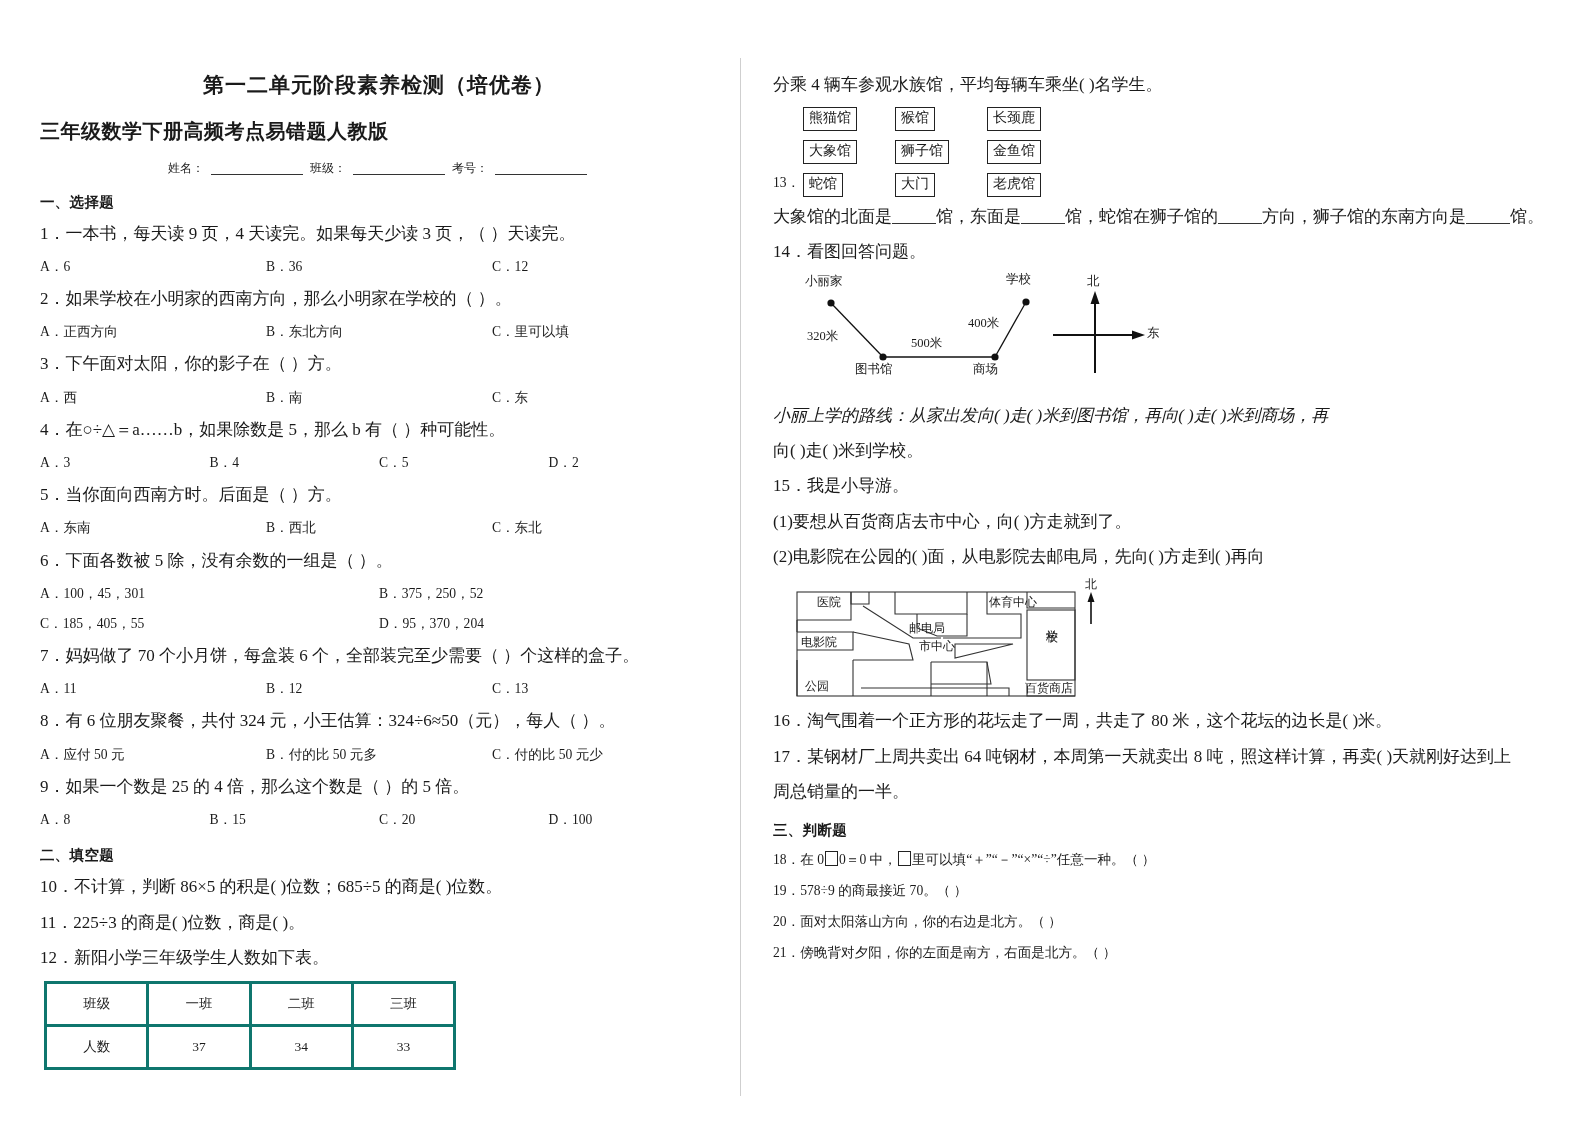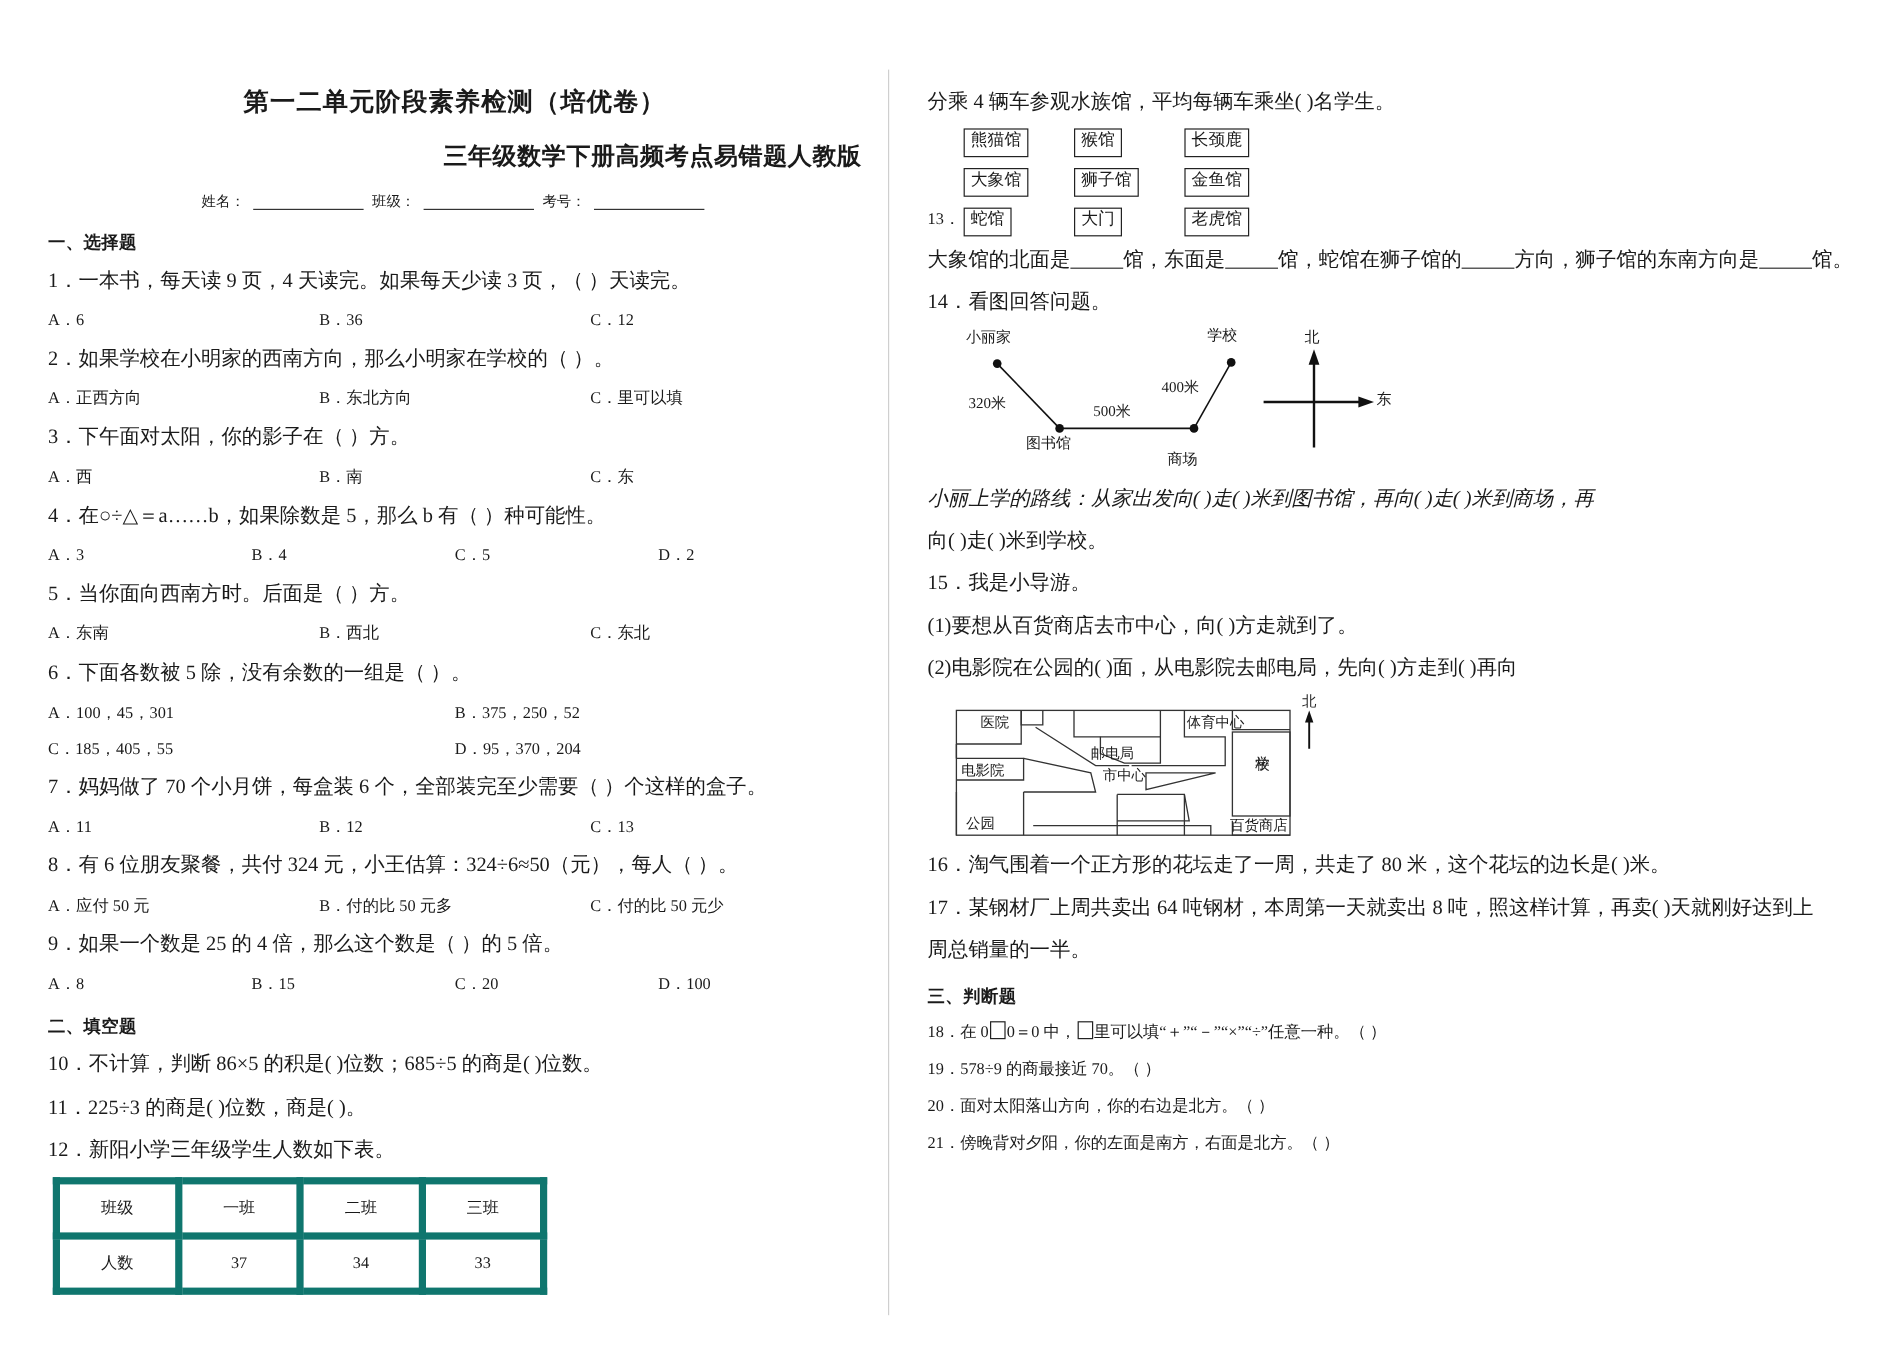--- a/index.html
+++ b/index.html
@@ -45,21 +45,21 @@
   
   .doc-title {
     text-align: center;
     font-size: 21px;
     font-weight: bold;
     letter-spacing: 1px;
     margin: 30px 0 0 0;
     line-height: 1.5;
   }
   .doc-subtitle {
-    text-align: right;
+    text-align: left;
     font-size: 20px;
     font-weight: bold;
     letter-spacing: 0.5px;
     margin: 14px 0 3px 0;
     line-height: 1.5;
   }
   .id-line {
     display: flex;
     justify-content: center;
     gap: 4px;
@@ -106,21 +106,21 @@
     vertical-align: -2px;
   }
 
   
   table.grade-tbl {
     border-collapse: collapse;
     margin: 10px 0 0 4px;
     width: 412px;
   }
   table.grade-tbl td {
-    border: 6px solid #0f766e;
+    border: 3px solid #0f766e;
     text-align: center;
     font-size: 13.5px;
     height: 36px;
     padding: 2px 4px;
   }
 
   
   .zoo-wrap { margin: 9px 0 0 30px; }
   .zoo-row { display: flex; margin-bottom: 9px; }
   .zoo-cell { width: 92px; }
@@ -340,21 +340,21 @@
         <line x1="212" y1="82" x2="243" y2="27" stroke="#111" stroke-width="1.3"></line>
 
         <circle cx="48" cy="28" r="3.6" fill="#111"></circle>
         <circle cx="243" cy="27" r="3.6" fill="#111"></circle>
         <circle cx="100" cy="82" r="3.6" fill="#111"></circle>
         <circle cx="212" cy="82" r="3.6" fill="#111"></circle>
       </svg>
       <span class="fig-label" style="left:22px; top:-2px;">小丽家</span>
       <span class="fig-label" style="left:223px; top:-4px;">学校</span>
       <span class="fig-label" style="left:72px; top:86px;">图书馆</span>
-      <span class="fig-label" style="left:190px; top:100px;">商场</span>
+      <span class="fig-label" style="left:190px; top:86px;">商场</span>
       <span class="fig-label" style="left:24px; top:53px;">320米</span>
       <span class="fig-label" style="left:128px; top:60px;">500米</span>
       <span class="fig-label" style="left:185px; top:40px;">400米</span>
 
       
       <div class="compass-fig">
         <svg width="130" height="110" viewBox="0 0 130 110">
           <line x1="50" y1="96" x2="50" y2="24" stroke="#111" stroke-width="2"></line>
           <polygon points="50,14 45.5,27 54.5,27" fill="#111"></polygon>
           <line x1="8" y1="58" x2="90" y2="58" stroke="#111" stroke-width="2"></line>

